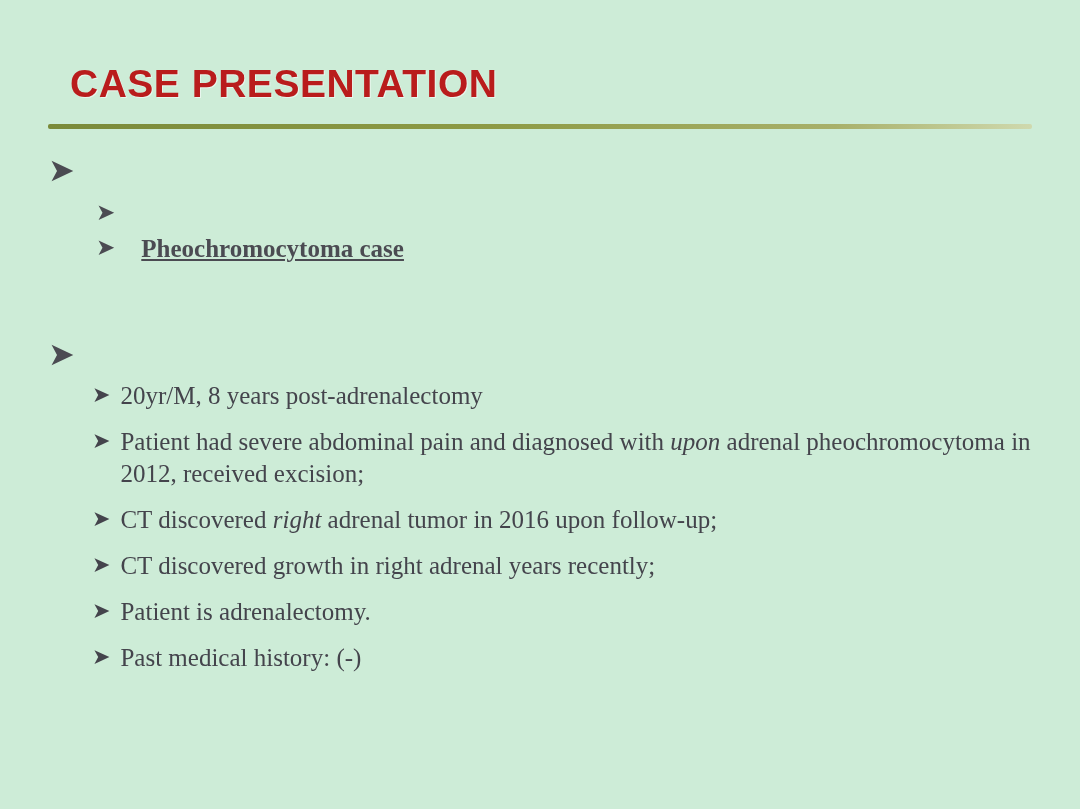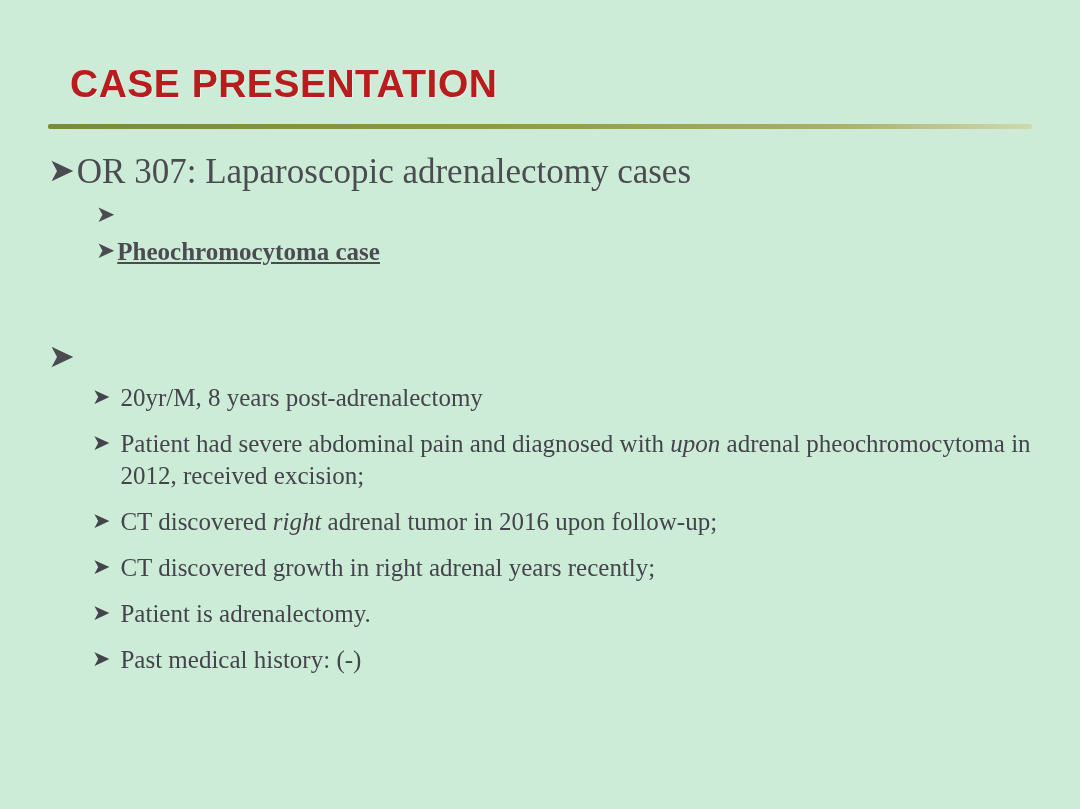--- a/index.html
+++ b/index.html
@@ -68,20 +68,21 @@
     line-height: 1.3;
     margin: 6px 0 6px 48px;
   }
   .lvl2 .bullet {
     font-size: 23px;
     margin-right: 2px;
   }
   .lvl2.bold-underline .text {
     font-weight: bold;
     text-decoration: underline;
+    margin-left: 24px;
   }
   .spacer {
     height: 62px;
   }
   .history-group {
     margin-top: 4px;
   }
   .lvl2b {
     display: flex;
     align-items: flex-start;
@@ -108,21 +109,20 @@
 
 <div class="slide">
 
   <div class="title">CASE PRESENTATION</div>
   <div class="title-rule"></div>
 
   <div class="body">
 
     <div class="lvl1">
       <span class="bullet">➤</span>
-      <span class="text">OR 307: Laparoscopic adrenalectomy cases</span>
     </div>
 
     <div class="lvl2">
       <span class="bullet">➤</span>
     </div>
 
     <div class="lvl2 bold-underline">
       <span class="bullet">➤</span>
       <span class="text">Pheochromocytoma case</span>
     </div>

